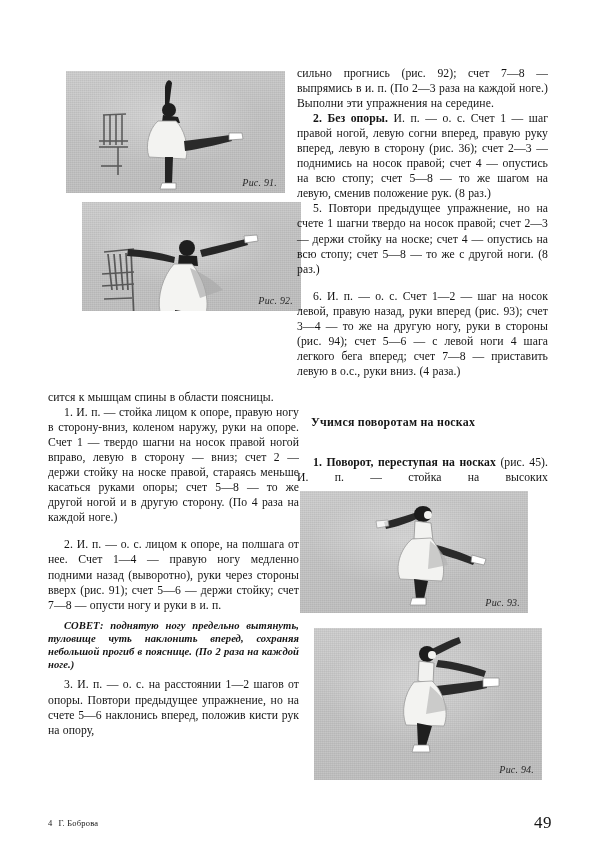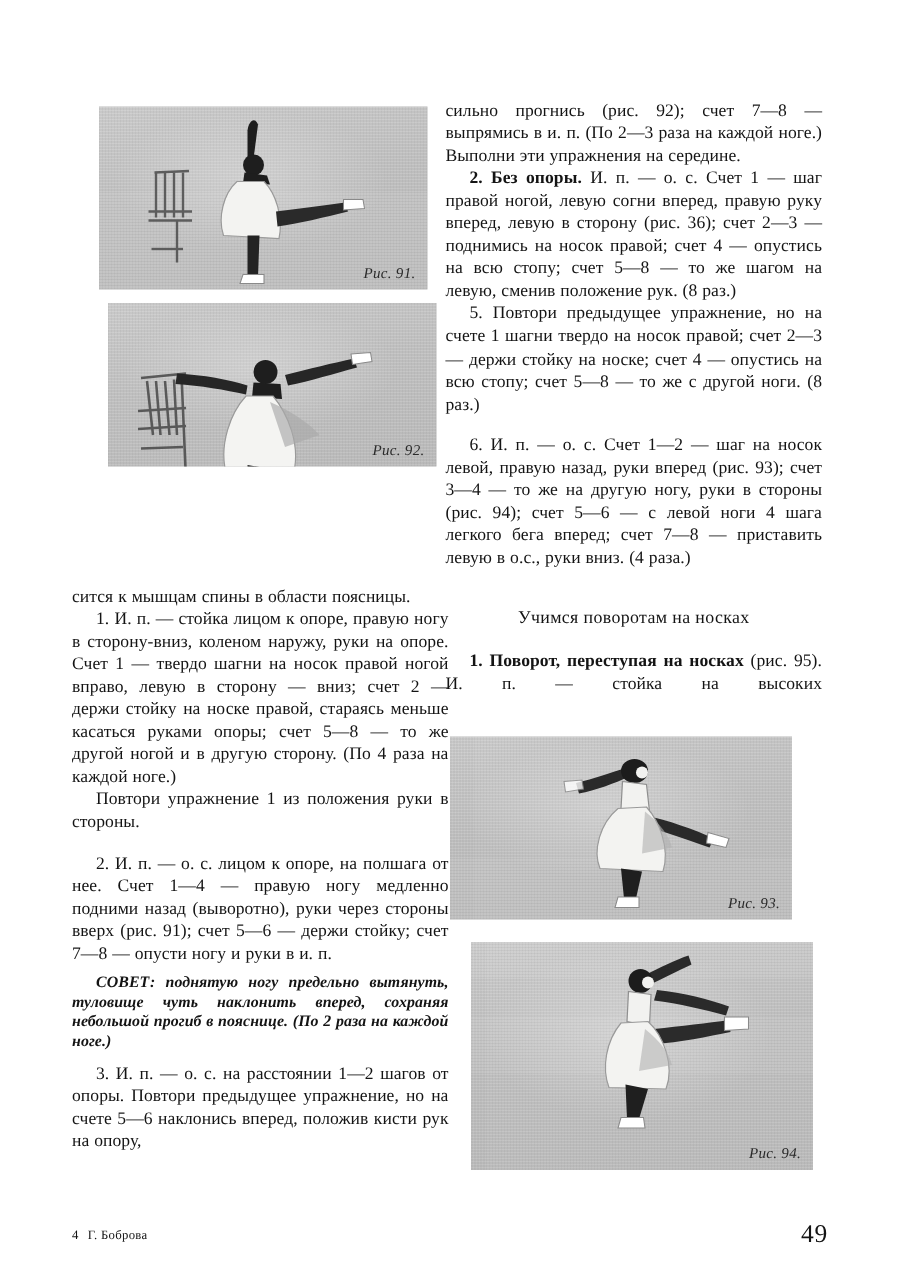--- a/index.html
+++ b/index.html
@@ -50,25 +50,24 @@
     font-style: italic;
     text-indent: 16px;
     text-align: justify;
     text-align-last: left;
     letter-spacing: 0.05px;
   }
   p.advice .lead { font-style: italic; font-weight: bold; }
 
   
   h2.section-heading {
-    margin: 3px;
+    margin: 14px;
     font-size: 11.9px;
     line-height: 15px;
-    font-weight: normal;
-    text-align: center;
+    font-weight: bold;
     letter-spacing: 0.25px;
   }
 
   .gap-sm { height: 6px; }
   .gap-md { height: 11px; }
   .gap-xl { height: 22px; }
 
   
   .figure {
     position: absolute;
@@ -147,21 +146,21 @@
 
       <path d="M118 70 C134 68 150 66 164 64 L166 70 C150 74 133 78 119 80 Z" fill="#2a2a2a"></path>
       <path d="M163 62 L176 62 L177 68 L163 69 Z" fill="#ffffff" stroke="#8a8a8a" stroke-width="0.7"></path>
 
       <path d="M99 86 L107 86 L106 113 L99 113 Z" fill="#232323"></path>
       <path d="M96 112 L110 112 L110 118 L94 118 Z" fill="#ffffff" stroke="#8a8a8a" stroke-width="0.7"></path>
     </svg>
     <div class="fig-caption cap-br">Рис. 91.</div>
   </div>
 
-  <div class="figure" style="left:72px; top:202px; width:219px; height:109px;">
+  <div class="figure" style="left:82px; top:202px; width:219px; height:109px;">
     <div class="photo"></div>
     <svg class="dancer" width="219" height="141" viewBox="0 0 219 141">
 
       <g stroke="#4a4a4a" fill="none" stroke-width="1.7" opacity="0.88">
         <line x1="22" y1="50" x2="52" y2="47"></line>
         <line x1="26" y1="52" x2="30" y2="88"></line>
         <line x1="32" y1="52" x2="35" y2="88"></line>
         <line x1="38" y1="52" x2="41" y2="88"></line>
         <line x1="44" y1="51" x2="46" y2="88"></line>
         <line x1="20" y1="72" x2="52" y2="70"></line>
@@ -233,41 +232,40 @@
 
       <path d="M103 95 L118 98 L112 118 L104 118 Z" fill="#1f1f1f"></path>
       <path d="M100 117 L115 117 L116 124 L98 124 Z" fill="#ffffff" stroke="#8a8a8a" stroke-width="0.7"></path>
     </svg>
     <div class="fig-caption cap-br">Рис. 94.</div>
   </div>
 
   <div class="col col-left" style="top:355px;">
     <p class="para">сится к мышцам спины в области поясницы.</p>
     <p class="para indent">1. И. п. — стойка лицом к опоре, правую ногу в сторону-вниз, коленом наружу, руки на опоре. Счет 1 — твердо шагни на носок правой ногой вправо, левую в сторону — вниз; счет 2 — держи стойку на носке правой, стараясь меньше касаться руками опоры; счет 5—8 — то же другой ногой и в другую сторону. (По 4 раза на каждой ноге.)</p>
-    <p class="para indent">Повтори упражнение 1 из положения руки в стороны.</p>
     <div class="gap-sm"></div>
     <div class="gap-sm"></div>
     <p class="para indent">2. И. п. — о. с. лицом к опоре, на полшага от нее. Счет 1—4 — правую ногу медленно подними назад (выворотно), руки через стороны вверх (рис. 91); счет 5—6 — держи стойку; счет 7—8 — опусти ногу и руки в и. п.</p>
     <div class="gap-sm"></div>
     <p class="advice"><span class="lead">СОВЕТ:</span><span> поднятую ногу предельно вытянуть, туловище чуть наклонить вперед, сохраняя небольшой прогиб в пояснице. (По 2 раза на каждой ноге.)</span></p>
     <div class="gap-sm"></div>
     <p class="para indent">3. И. п. — о. с. на расстоянии 1—2 шагов от опоры. Повтори предыдущее упражнение, но на счете 5—6 наклонись вперед, положив кисти рук на опору,</p>
   </div>
 
   <div class="col col-right" style="top:66px;">
     <p class="para">сильно прогнись (рис. 92); счет 7—8 — выпрямись в и. п. (По 2—3 раза на каждой ноге.) Выполни эти упражнения на середине.</p>
     <p class="para indent"><span class="bold">2. Без опоры.</span><span> И. п. — о. с. Счет 1 — шаг правой ногой, левую согни вперед, правую руку вперед, левую в сторону (рис. 36); счет 2—3 — поднимись на носок правой; счет 4 — опустись на всю стопу; счет 5—8 — то же шагом на левую, сменив положение рук. (8 раз.)</span></p>
     <p class="para indent">5. Повтори предыдущее упражнение, но на счете 1 шагни твердо на носок правой; счет 2—3 — держи стойку на носке; счет 4 — опустись на всю стопу; счет 5—8 — то же с другой ноги. (8 раз.)</p>
     <div class="gap-sm"></div>
     <div class="gap-sm"></div>
     <p class="para indent">6. И. п. — о. с. Счет 1—2 — шаг на носок левой, правую назад, руки вперед (рис. 93); счет 3—4 — то же на другую ногу, руки в стороны (рис. 94); счет 5—6 — с левой ноги 4 шага легкого бега вперед; счет 7—8 — приставить левую в о.с., руки вниз. (4 раза.)</p>
     <div class="gap-xl"></div>
     <h2 class="section-heading">Учимся поворотам на носках</h2>
     <div class="gap-md"></div>
-    <p class="para indent tight"><span class="bold">1. Поворот, переступая на носках</span><span> (рис. 95). И. п. — стойка на высоких</span></p>
+    <p class="para indent tight"><span class="bold">1. Поворот, переступая на носках</span><span> (рис. 45). И. п. — стойка на высоких</span></p>
   </div>
 
   <div class="footer-left">
     <span class="sig-num">4</span><span>Г. Боброва</span>
   </div>
   <div class="page-number">49</div>
 
 </div>
 
 </body></html>

